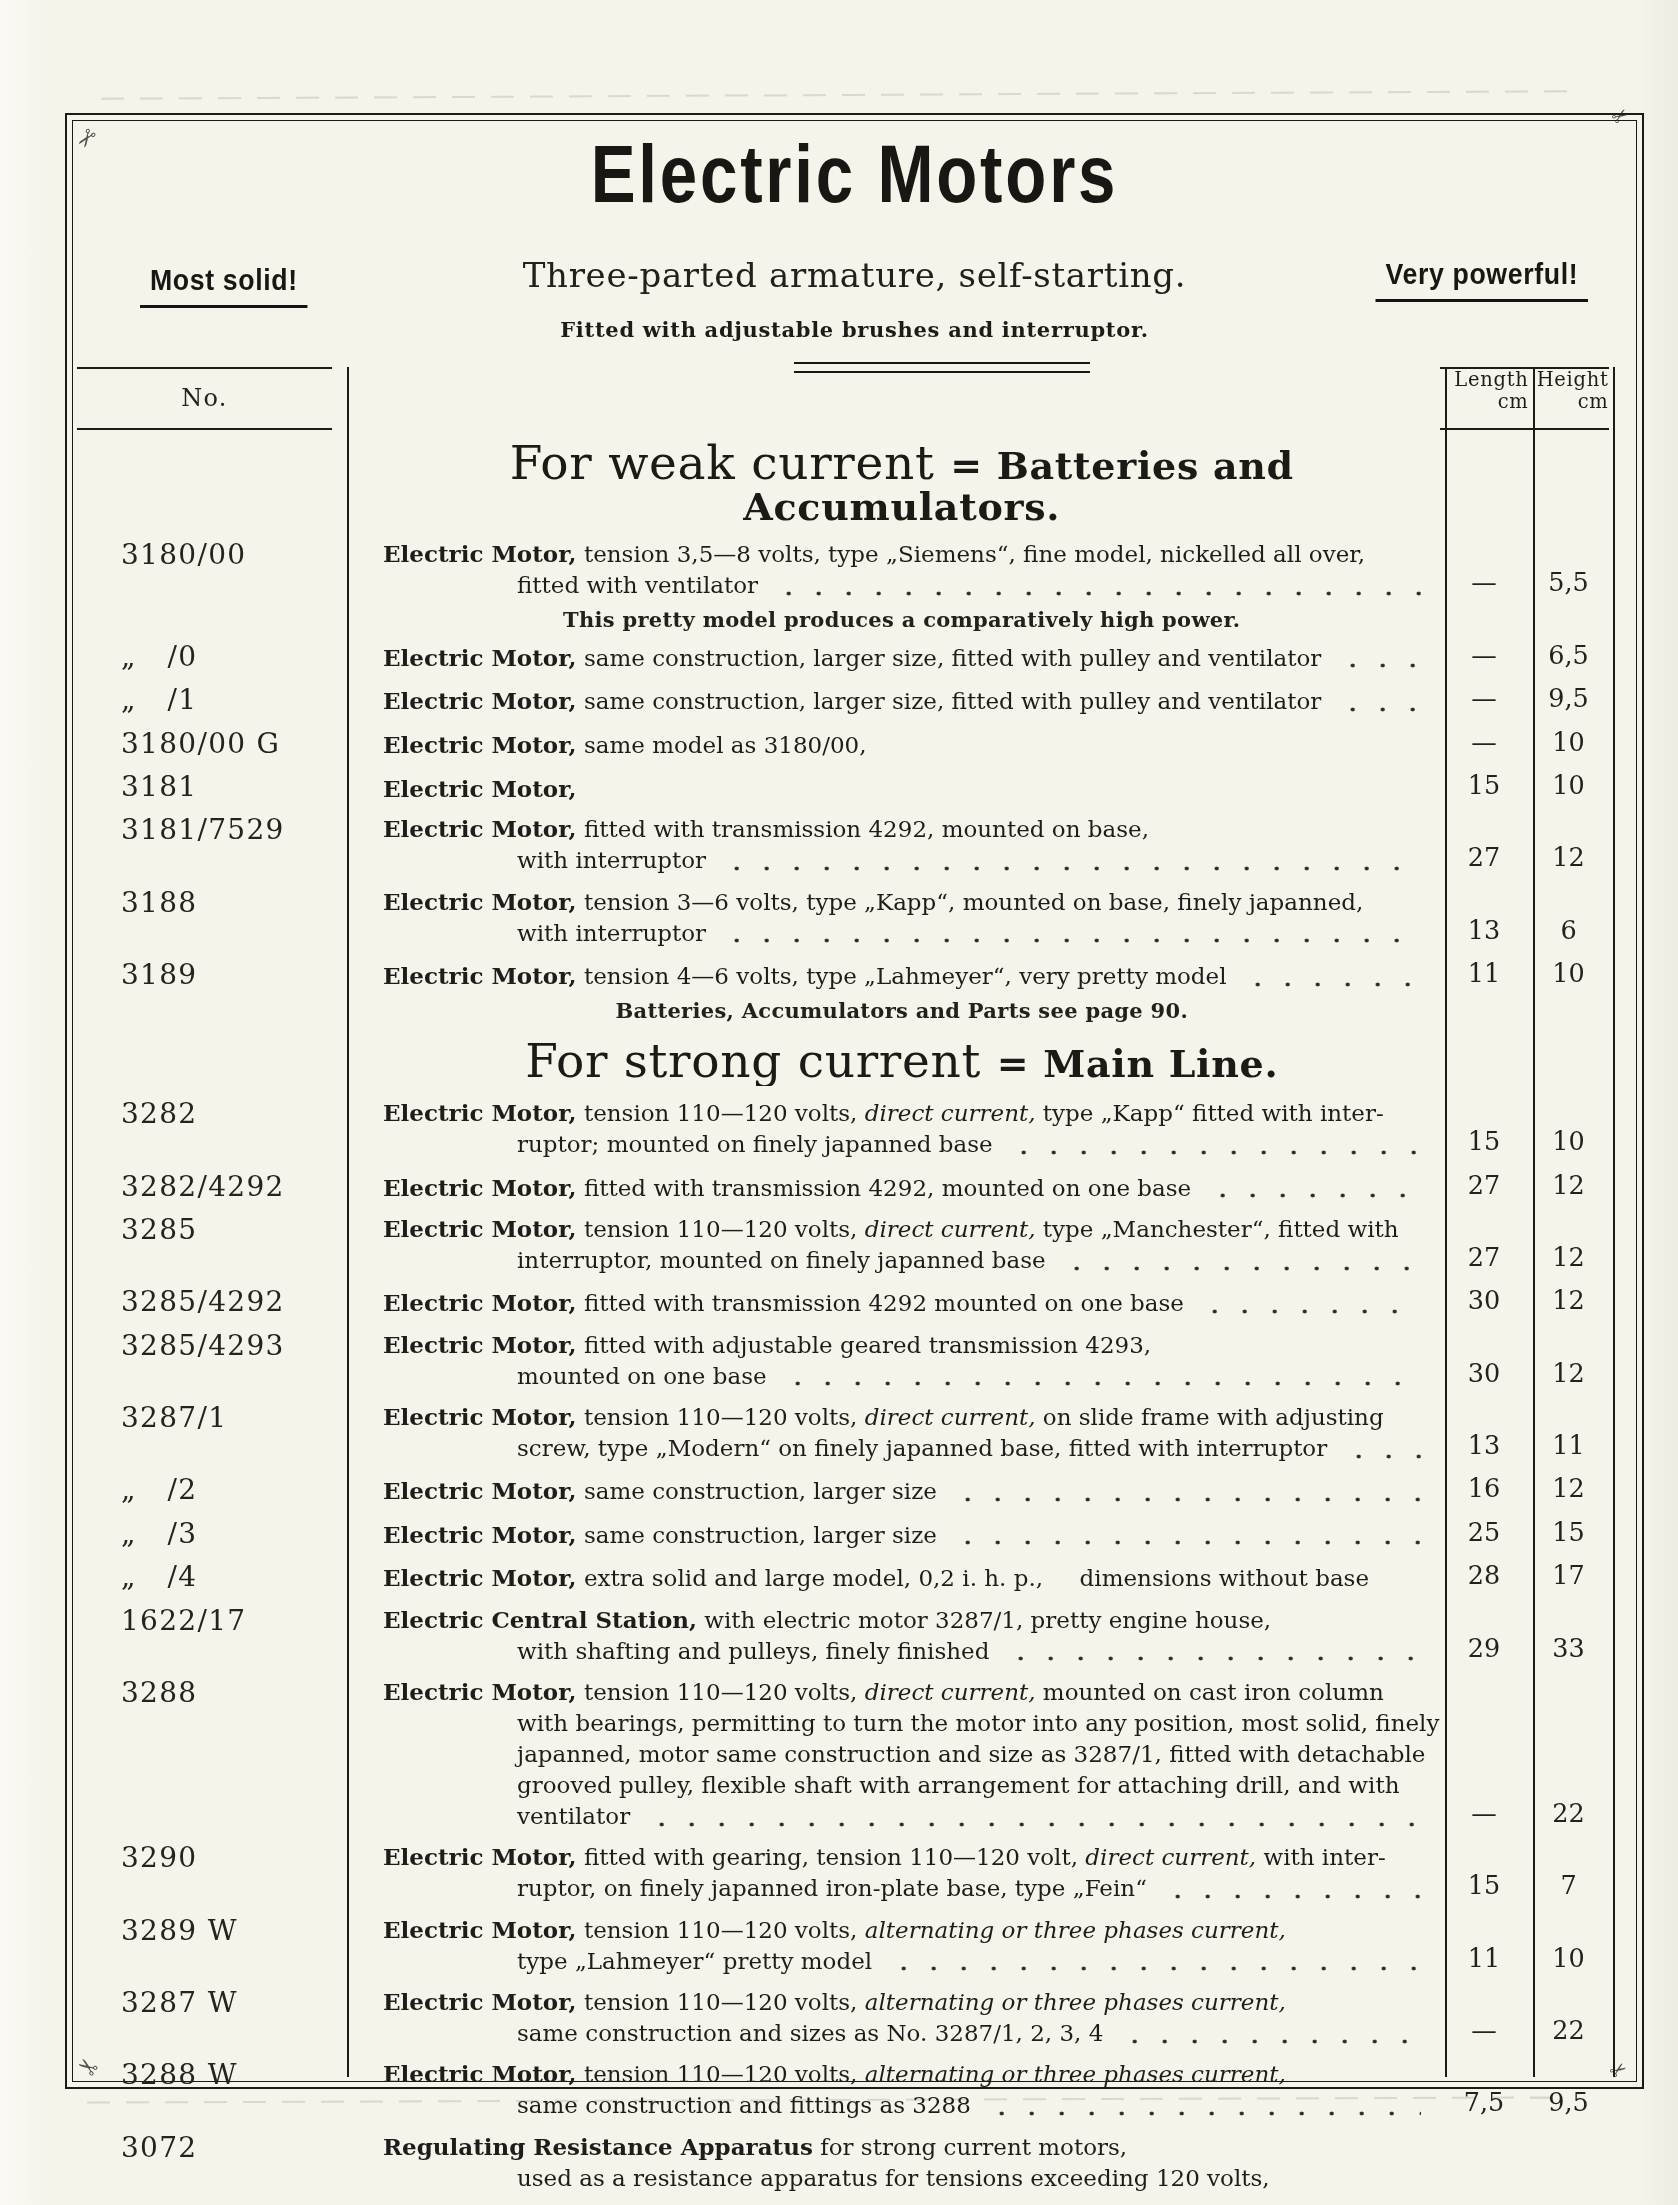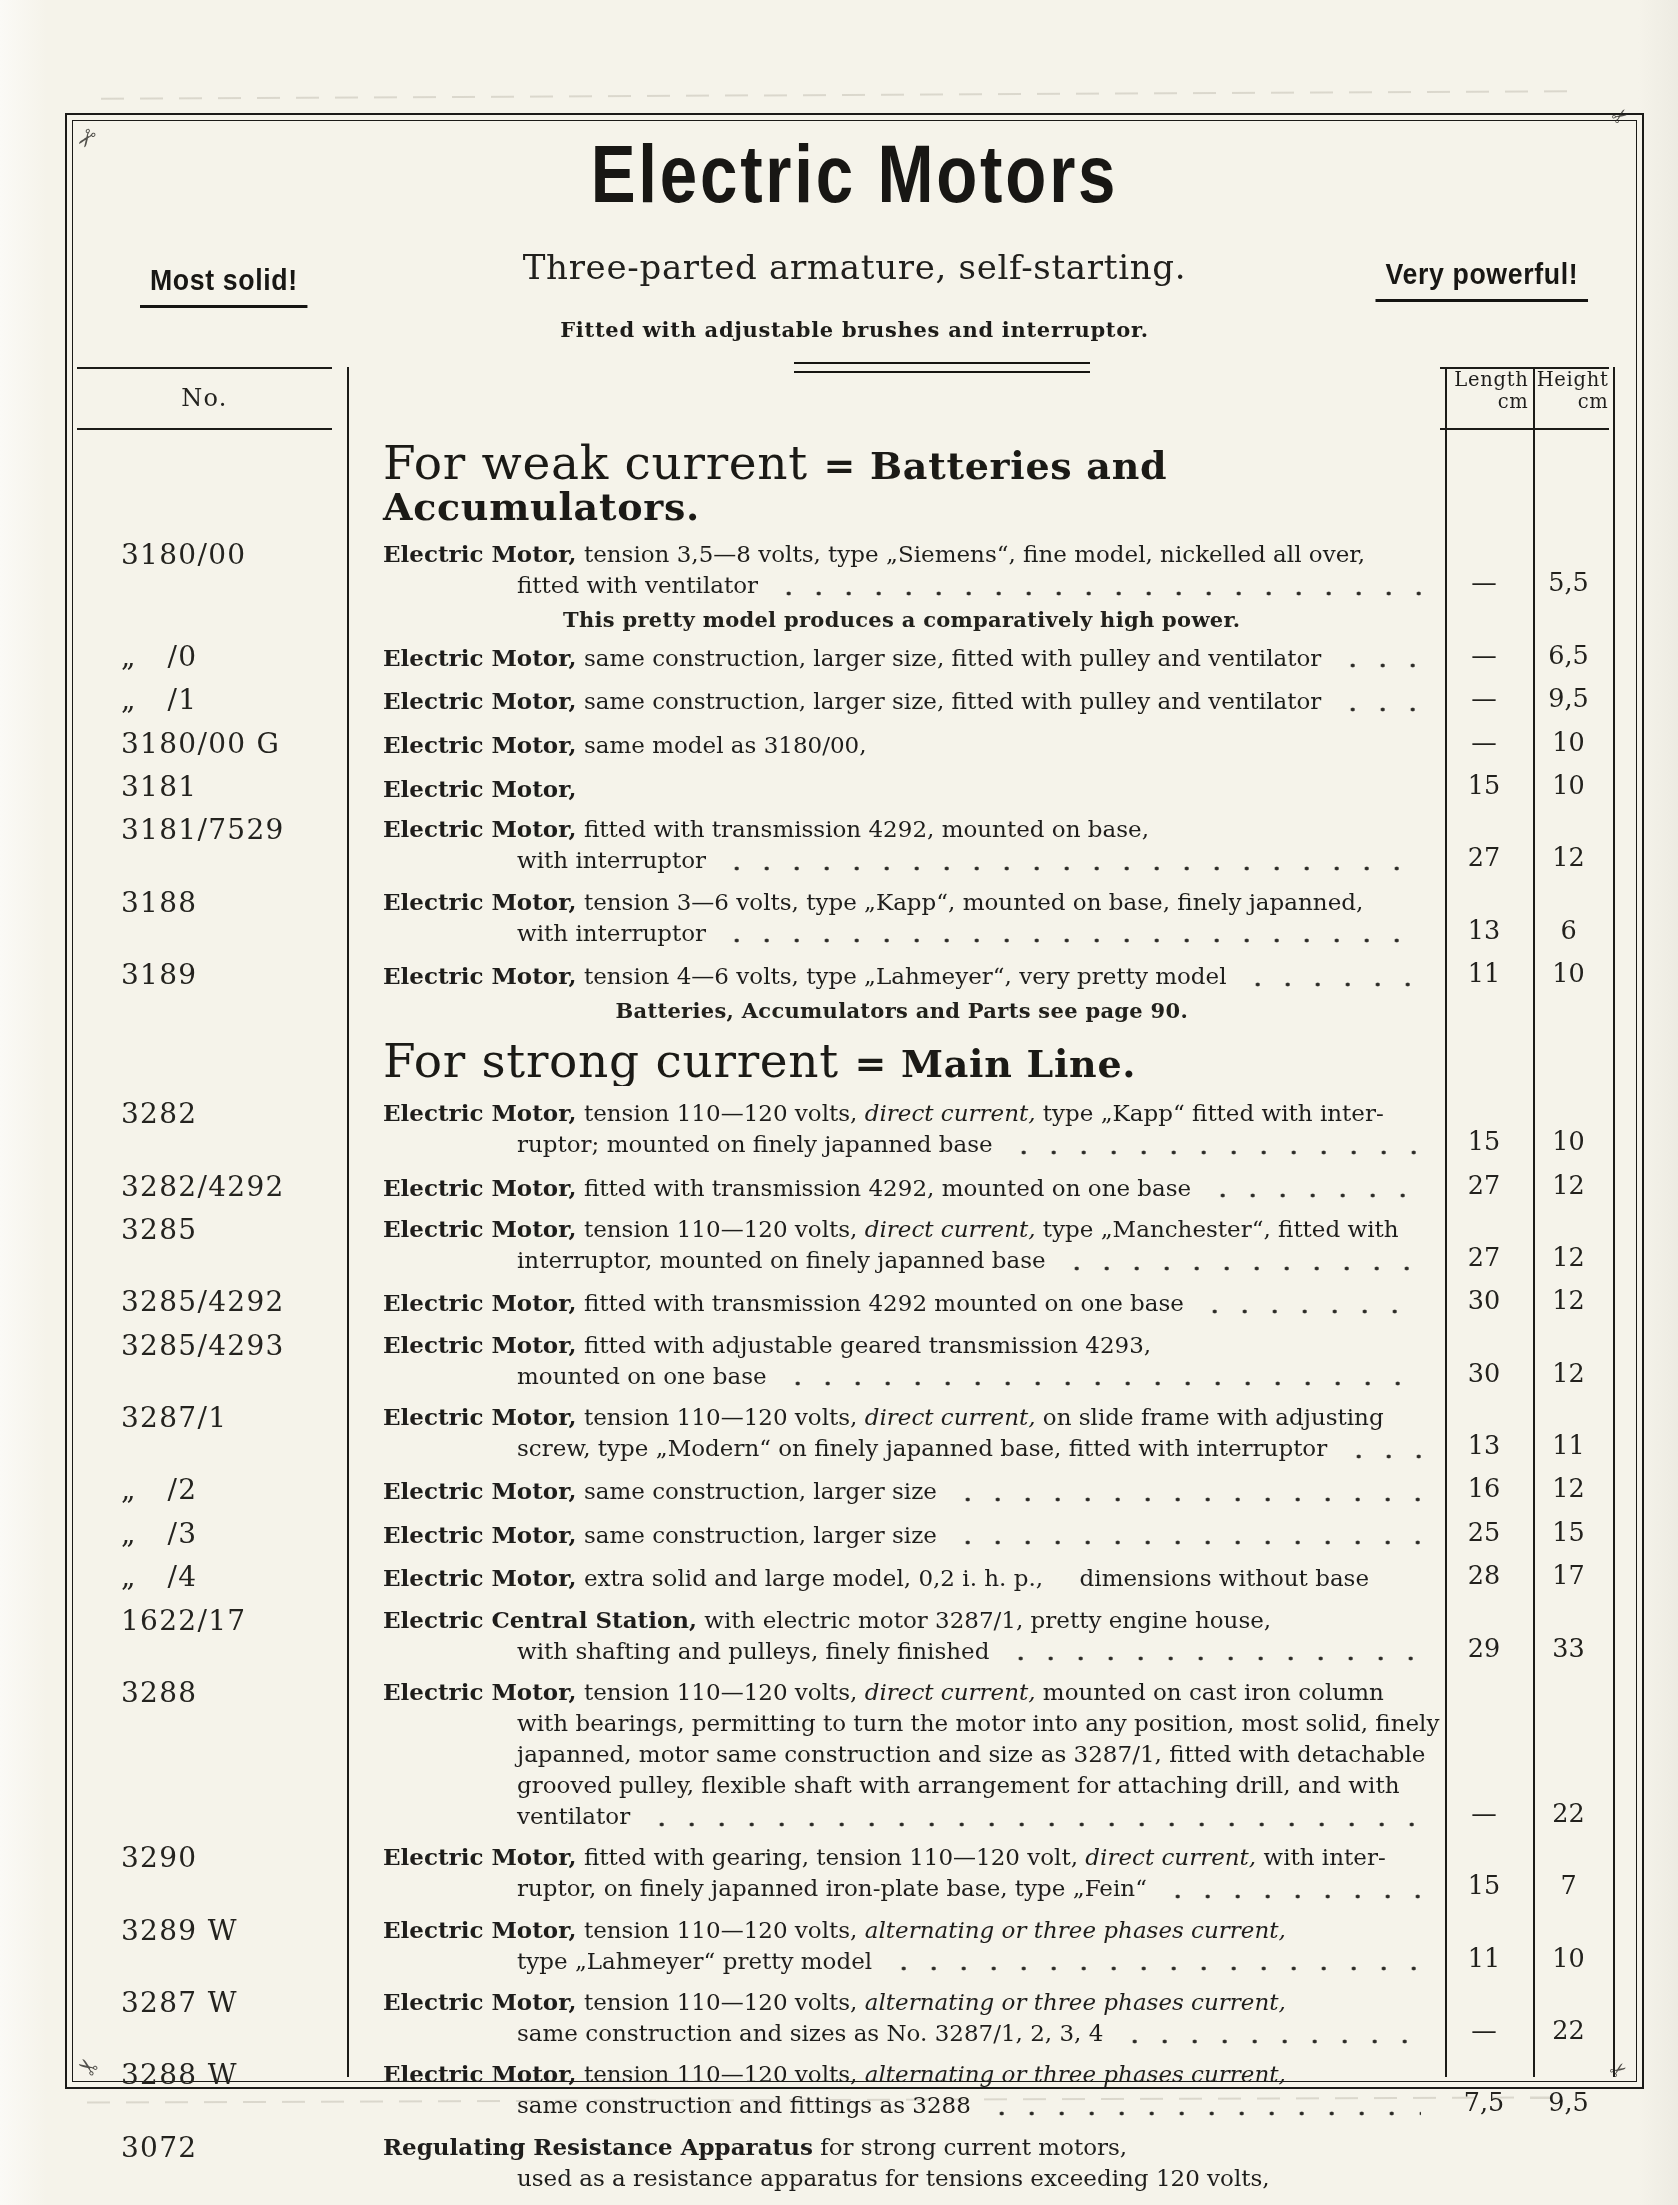--- a/index.html
+++ b/index.html
@@ -45,21 +45,21 @@
   .slogan {
     position:absolute; top:149px;
     font-family:"Liberation Sans","DejaVu Sans",sans-serif;
     font-weight:bold; font-size:29px; letter-spacing:0.7px; color:#181714;
     border-bottom:3.4px solid #151412; padding:0 10.8px 8px;
     transform:scaleX(.92); white-space:nowrap;
   }
   .slogan.left { left:73px; transform-origin:left; }
   .slogan.right { right:54px; top:143px; transform-origin:right; }
   .subtitle {
-    position:absolute; top:132px; left:0; right:0; text-align:center;
+    position:absolute; top:140px; left:0; right:0; text-align:center;
     font-size:34px; letter-spacing:0.7px; color:#21201d;
   }
   .subsubtitle {
     position:absolute; top:202px; left:0; right:0; text-align:center;
     font-weight:bold; font-size:21px; letter-spacing:0.7px; color:#1d1c19;
   }
   .double-rule {
     position:absolute; top:247px; left:50%; margin-left:-61px; width:296px;
     height:6.7px; border-top:2.7px solid #161511; border-bottom:2px solid #161511;
   }
@@ -90,21 +90,21 @@
   .line { display:flex; align-items:baseline; white-space:pre; font-size:23px; line-height:31px; }
   .line.indent { padding-left:134px; }
   .seg-b { font-weight:bold; }
   .seg-i { font-style:italic; }
   .dots { flex:1 1 auto; min-width:47px; align-self:stretch;
           background-image:radial-gradient(circle, #2c2b27 1.7px, transparent 2.1px);
           background-size:30px 6.7px; background-repeat:repeat-x;
           background-position:left 6.7px bottom 4.7px; margin-left:9.4px; }
 
   .row.section { padding-top:10.8px; padding-bottom:6.7px; align-items:center; }
-  .section-heading { text-align:left; line-height:1.05; letter-spacing:0.7px; color:#1b1a16; }
+  .section-heading { text-align:center; line-height:1.05; letter-spacing:0.7px; color:#1b1a16; }
   .part-big { font-size:47px; }
   .part-sub { font-size:38px; font-weight:bold; }
 
   .row.note { padding-top:1.3px; padding-bottom:2.7px; }
   .note-text { text-align:center; font-weight:bold; font-size:21px; letter-spacing:0.3px; color:#22211c; }
 
   .page-number { position:absolute; top:2103px; left:0; right:0; text-align:center;
                  font-size:27px; color:#2a2922; }
 </style>
 </head>

